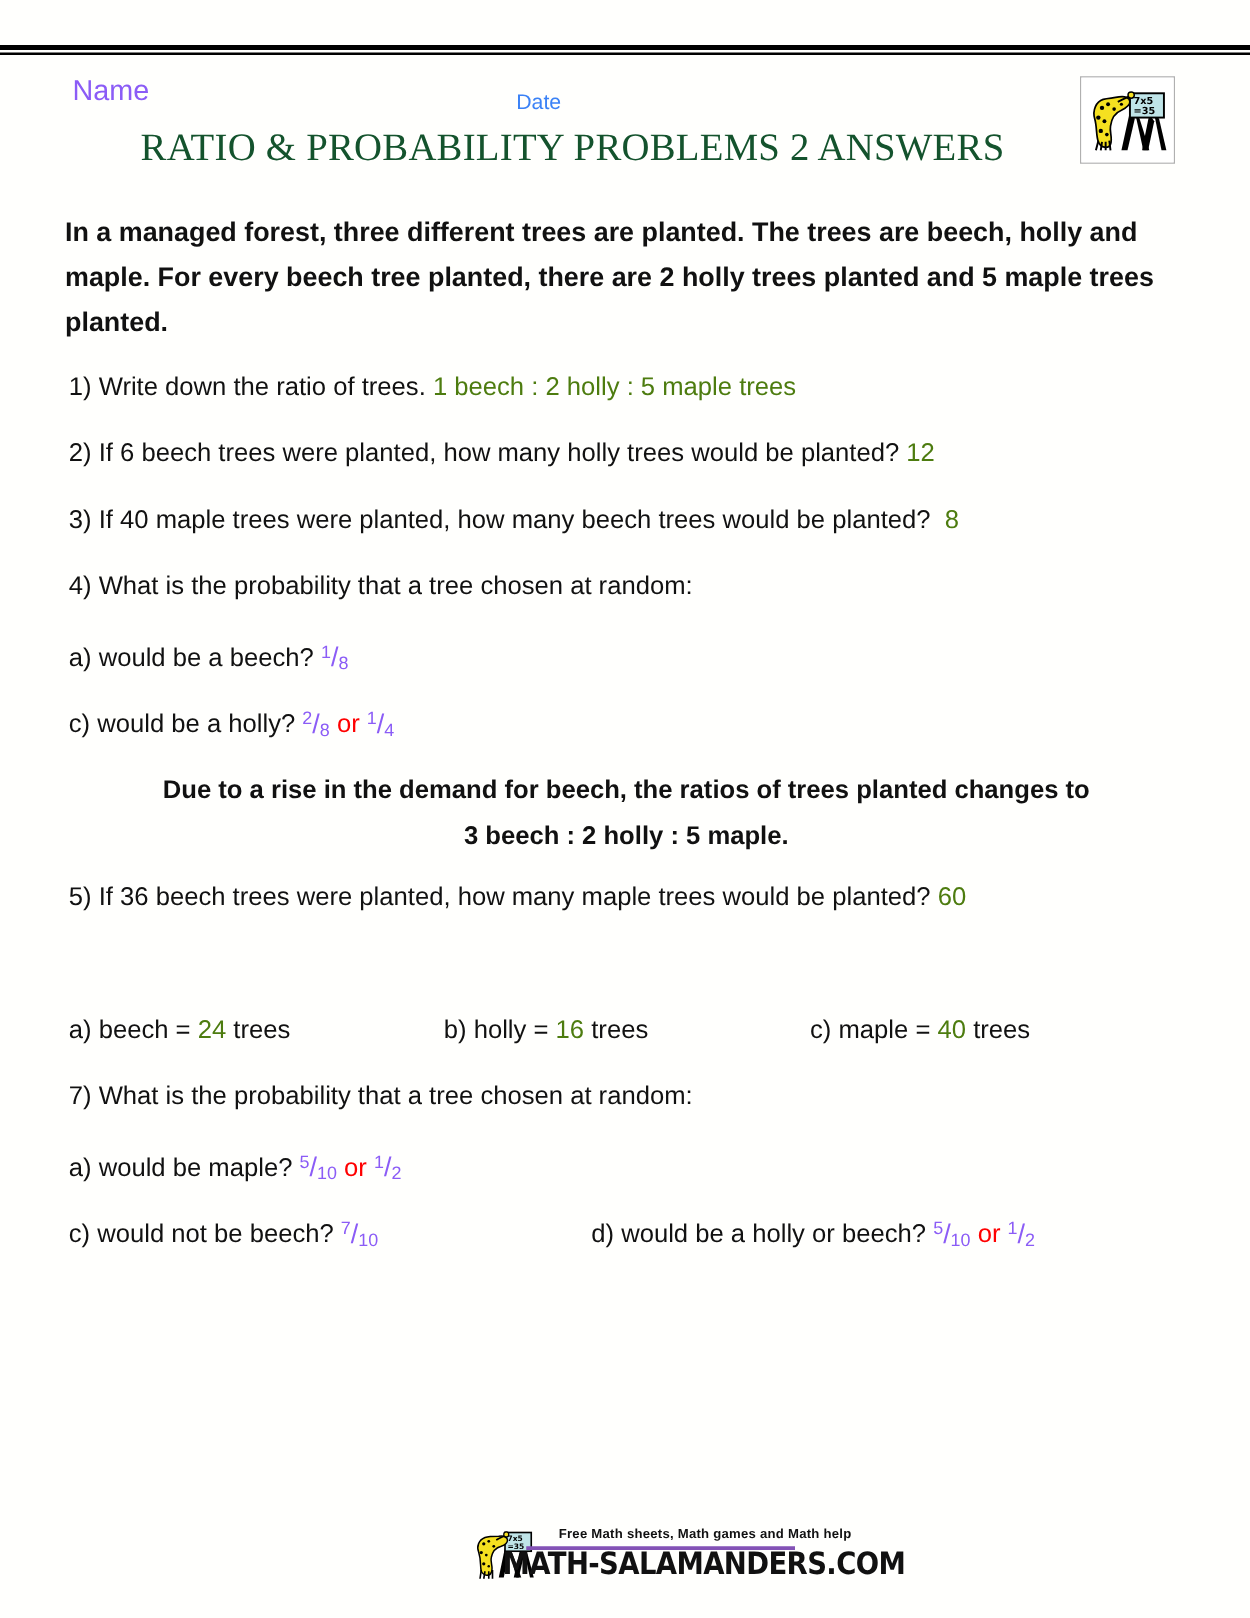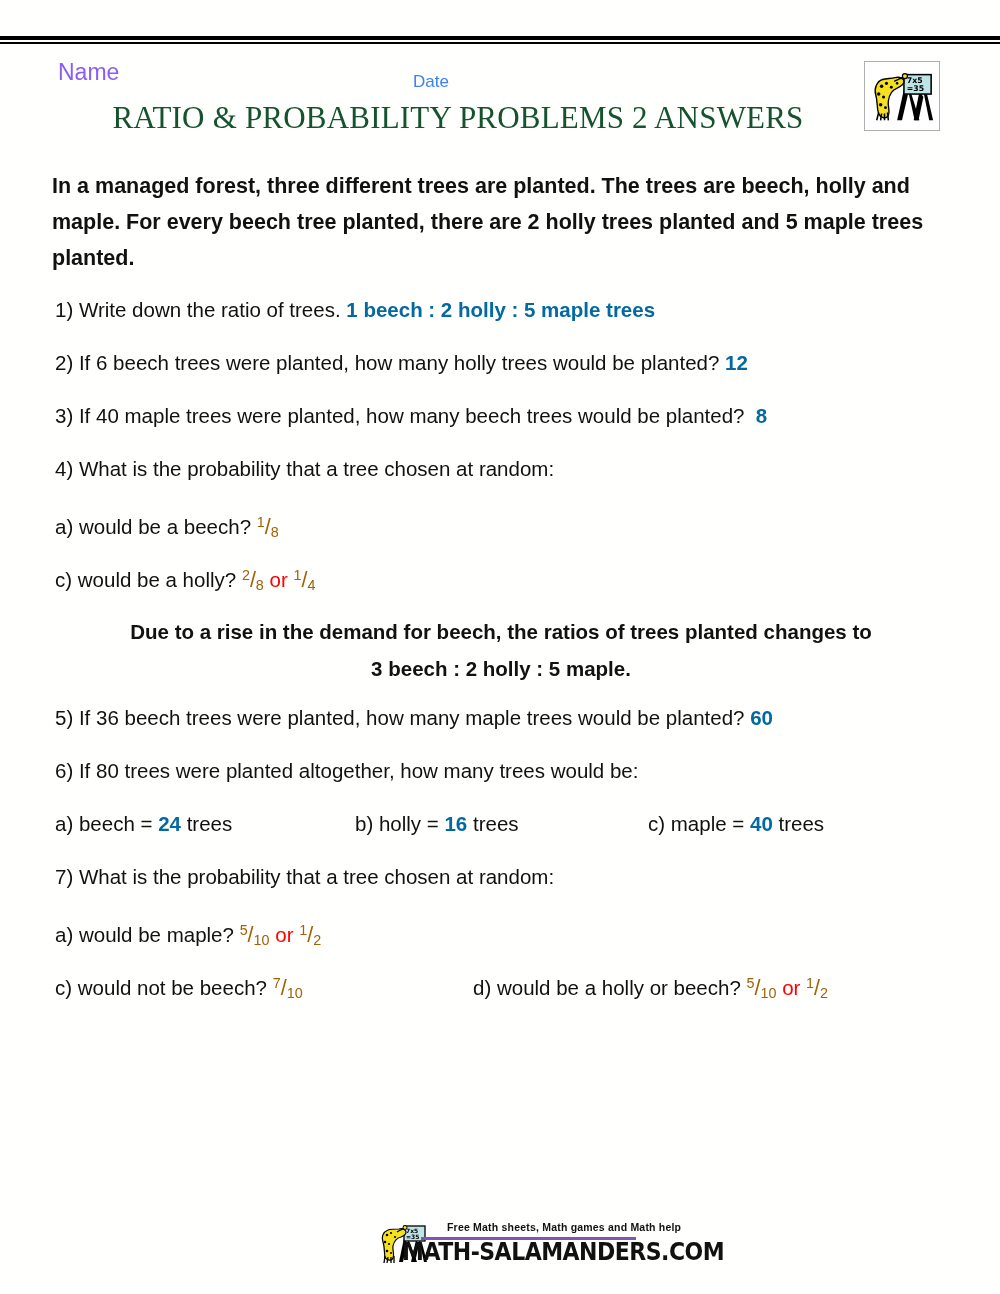--- a/index.html
+++ b/index.html
@@ -101,25 +101,25 @@
     left: 52px;
     top: 613px;
     width: 898px;
     text-align: center;
     font-size: 20.5px;
     font-weight: bold;
     line-height: 37px;
     color: #111111;
   }
 
-  .ans { color: #0369a1; font-weight: bold; }
+  .ans { color: #4d7c0f; }
 
   
   .frac {
-    color: #a16207;
+    color: #8b5cf6;
     white-space: nowrap;
     font-size: 20.5px;
   }
   .frac .num {
     font-size: 0.70em;
     vertical-align: 0.48em;
   }
   .frac .bar {
     font-size: 1.05em;
     padding: 0 0px;
@@ -260,23 +260,20 @@
   <div class="mid-note">
     <div>Due to a rise in the demand for beech, the ratios of trees planted changes to</div>
     <div>3 beech : 2 holly : 5 maple.</div>
   </div>
 
   <div class="q" style="left:55px; top:704px;">
     <span>5) If 36 beech trees were planted, how many maple trees would be planted?</span>
     <span class="ans">60</span>
   </div>
 
-  <div class="q" style="left:55px; top:757px;">
-    <span>6) If 80 trees were planted altogether, how many trees would be:</span>
-  </div>
 
   <div class="q" style="left:55px; top:810px;">
     <span>a) beech =</span>
     <span class="ans">24</span>
     <span>trees</span>
   </div>
 
   <div class="q" style="left:355px; top:810px;">
     <span>b) holly =</span>
     <span class="ans">16</span>

